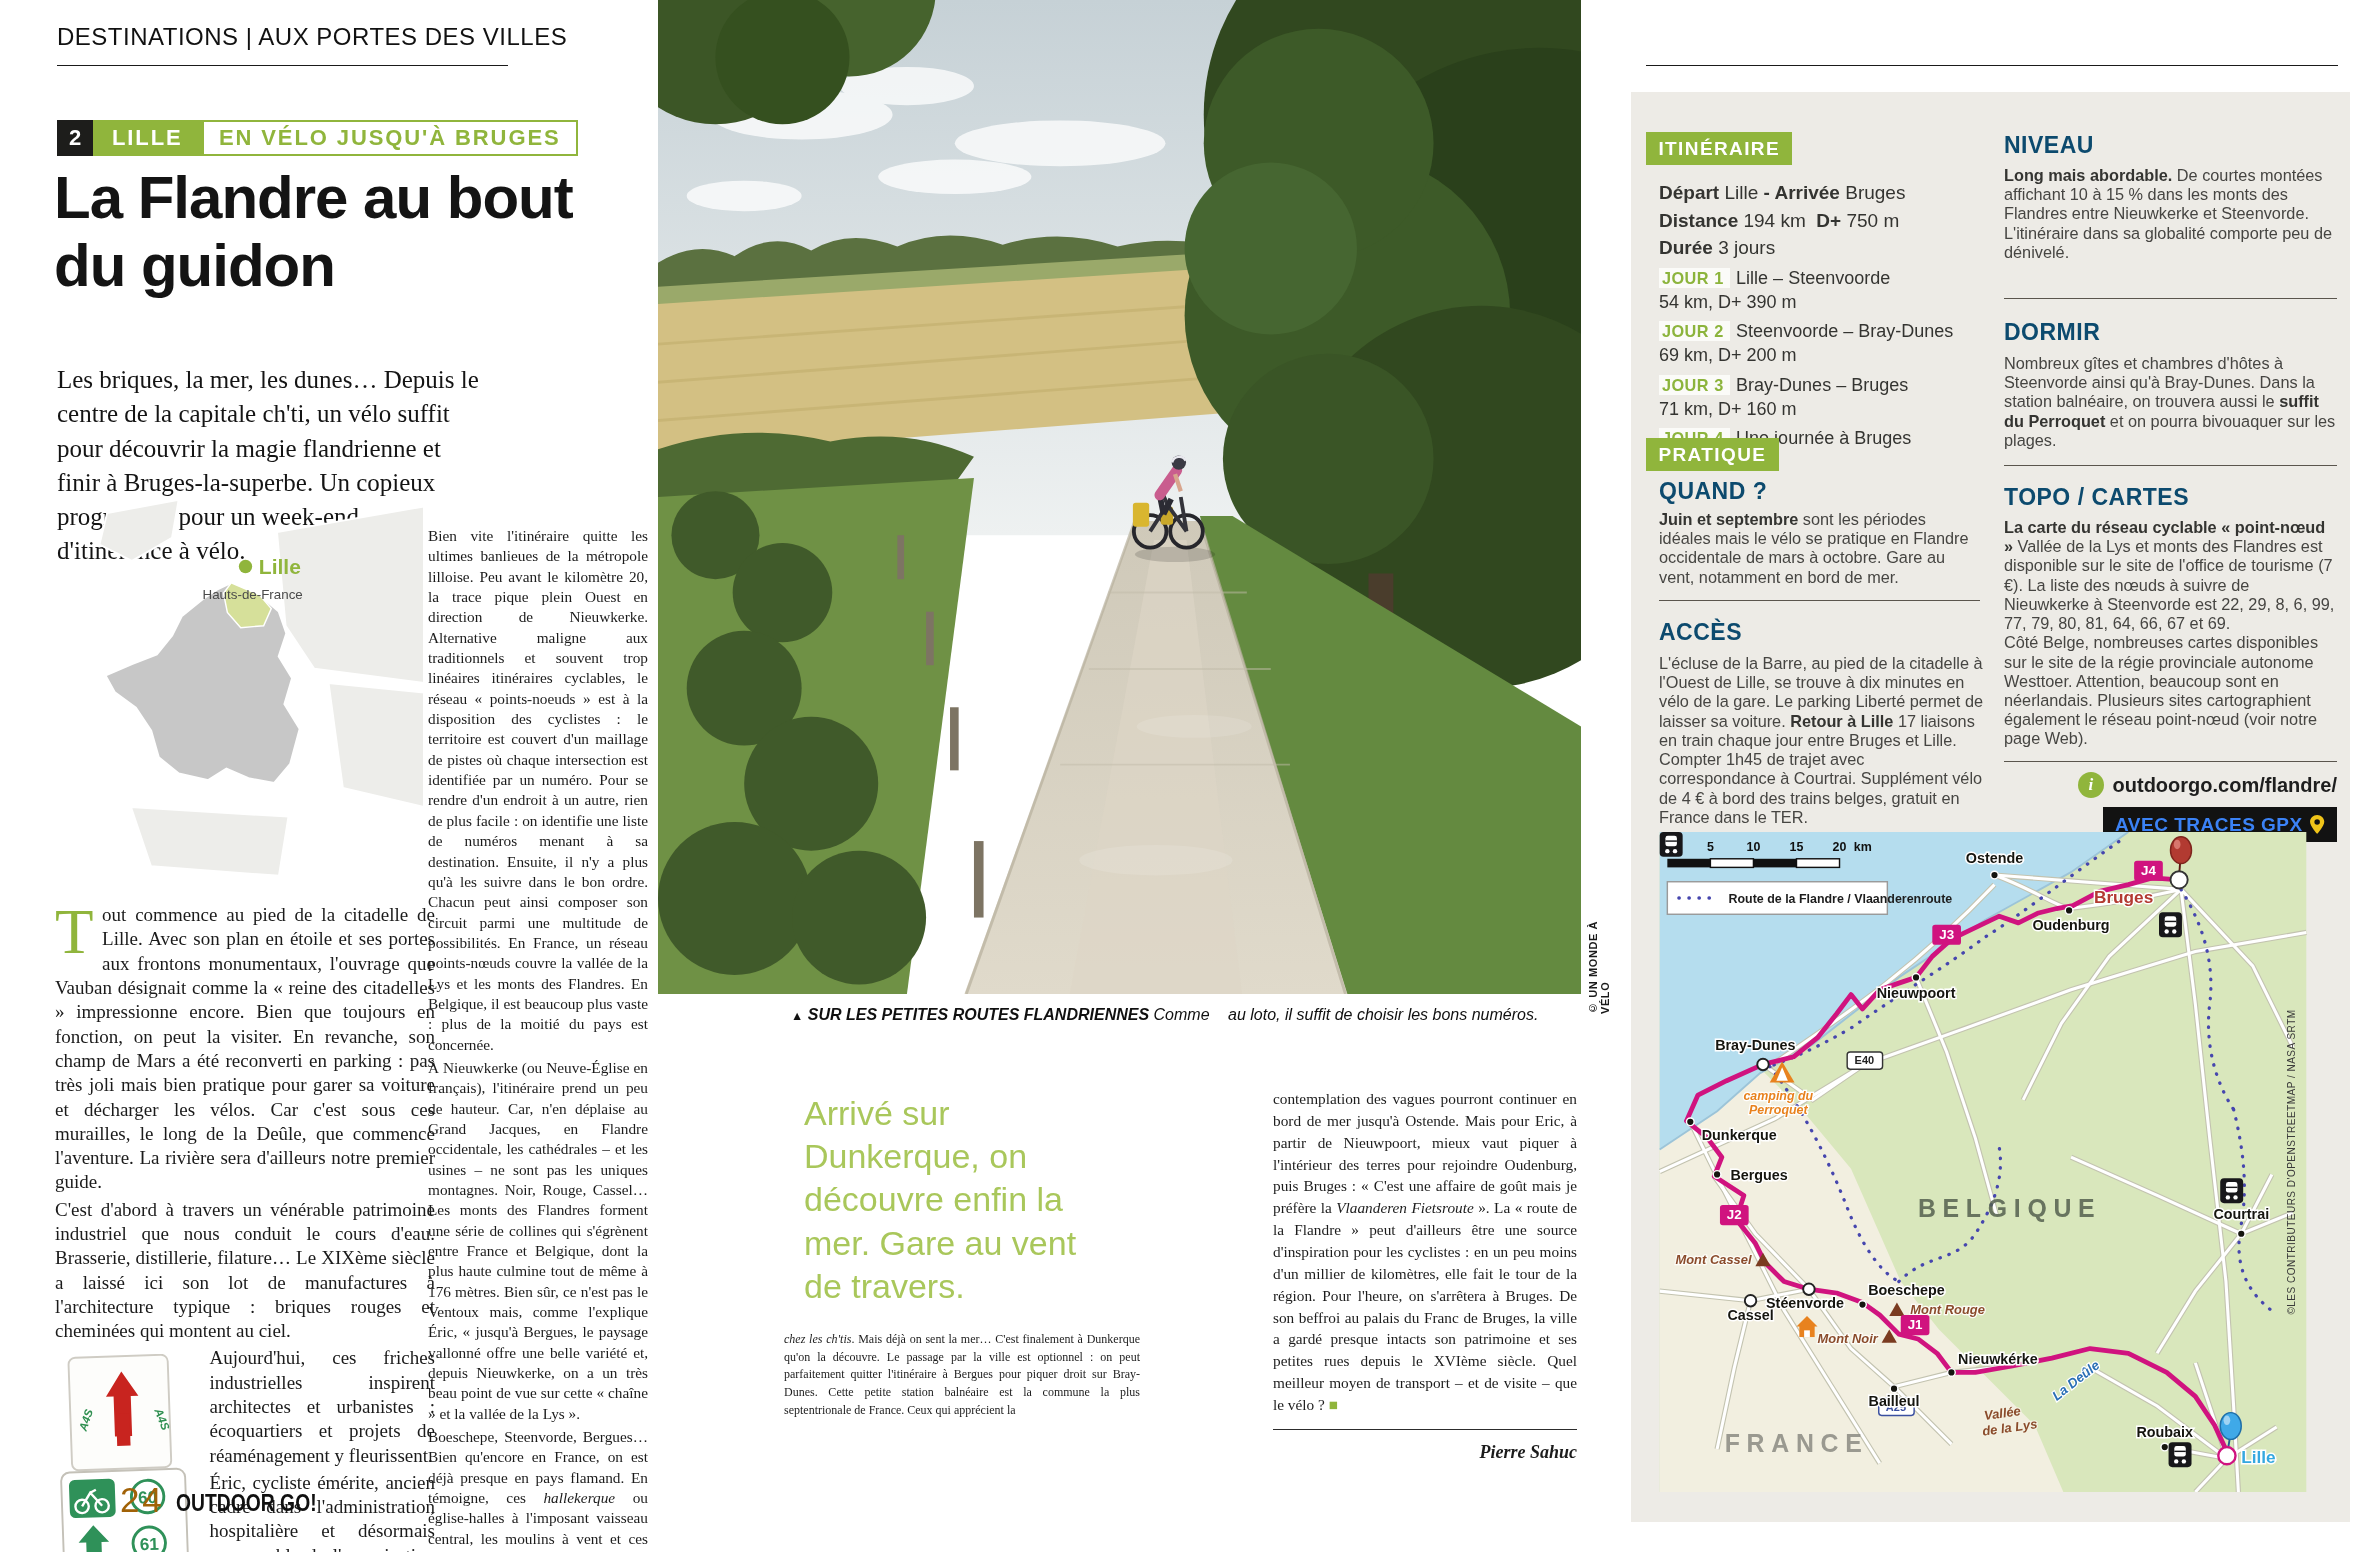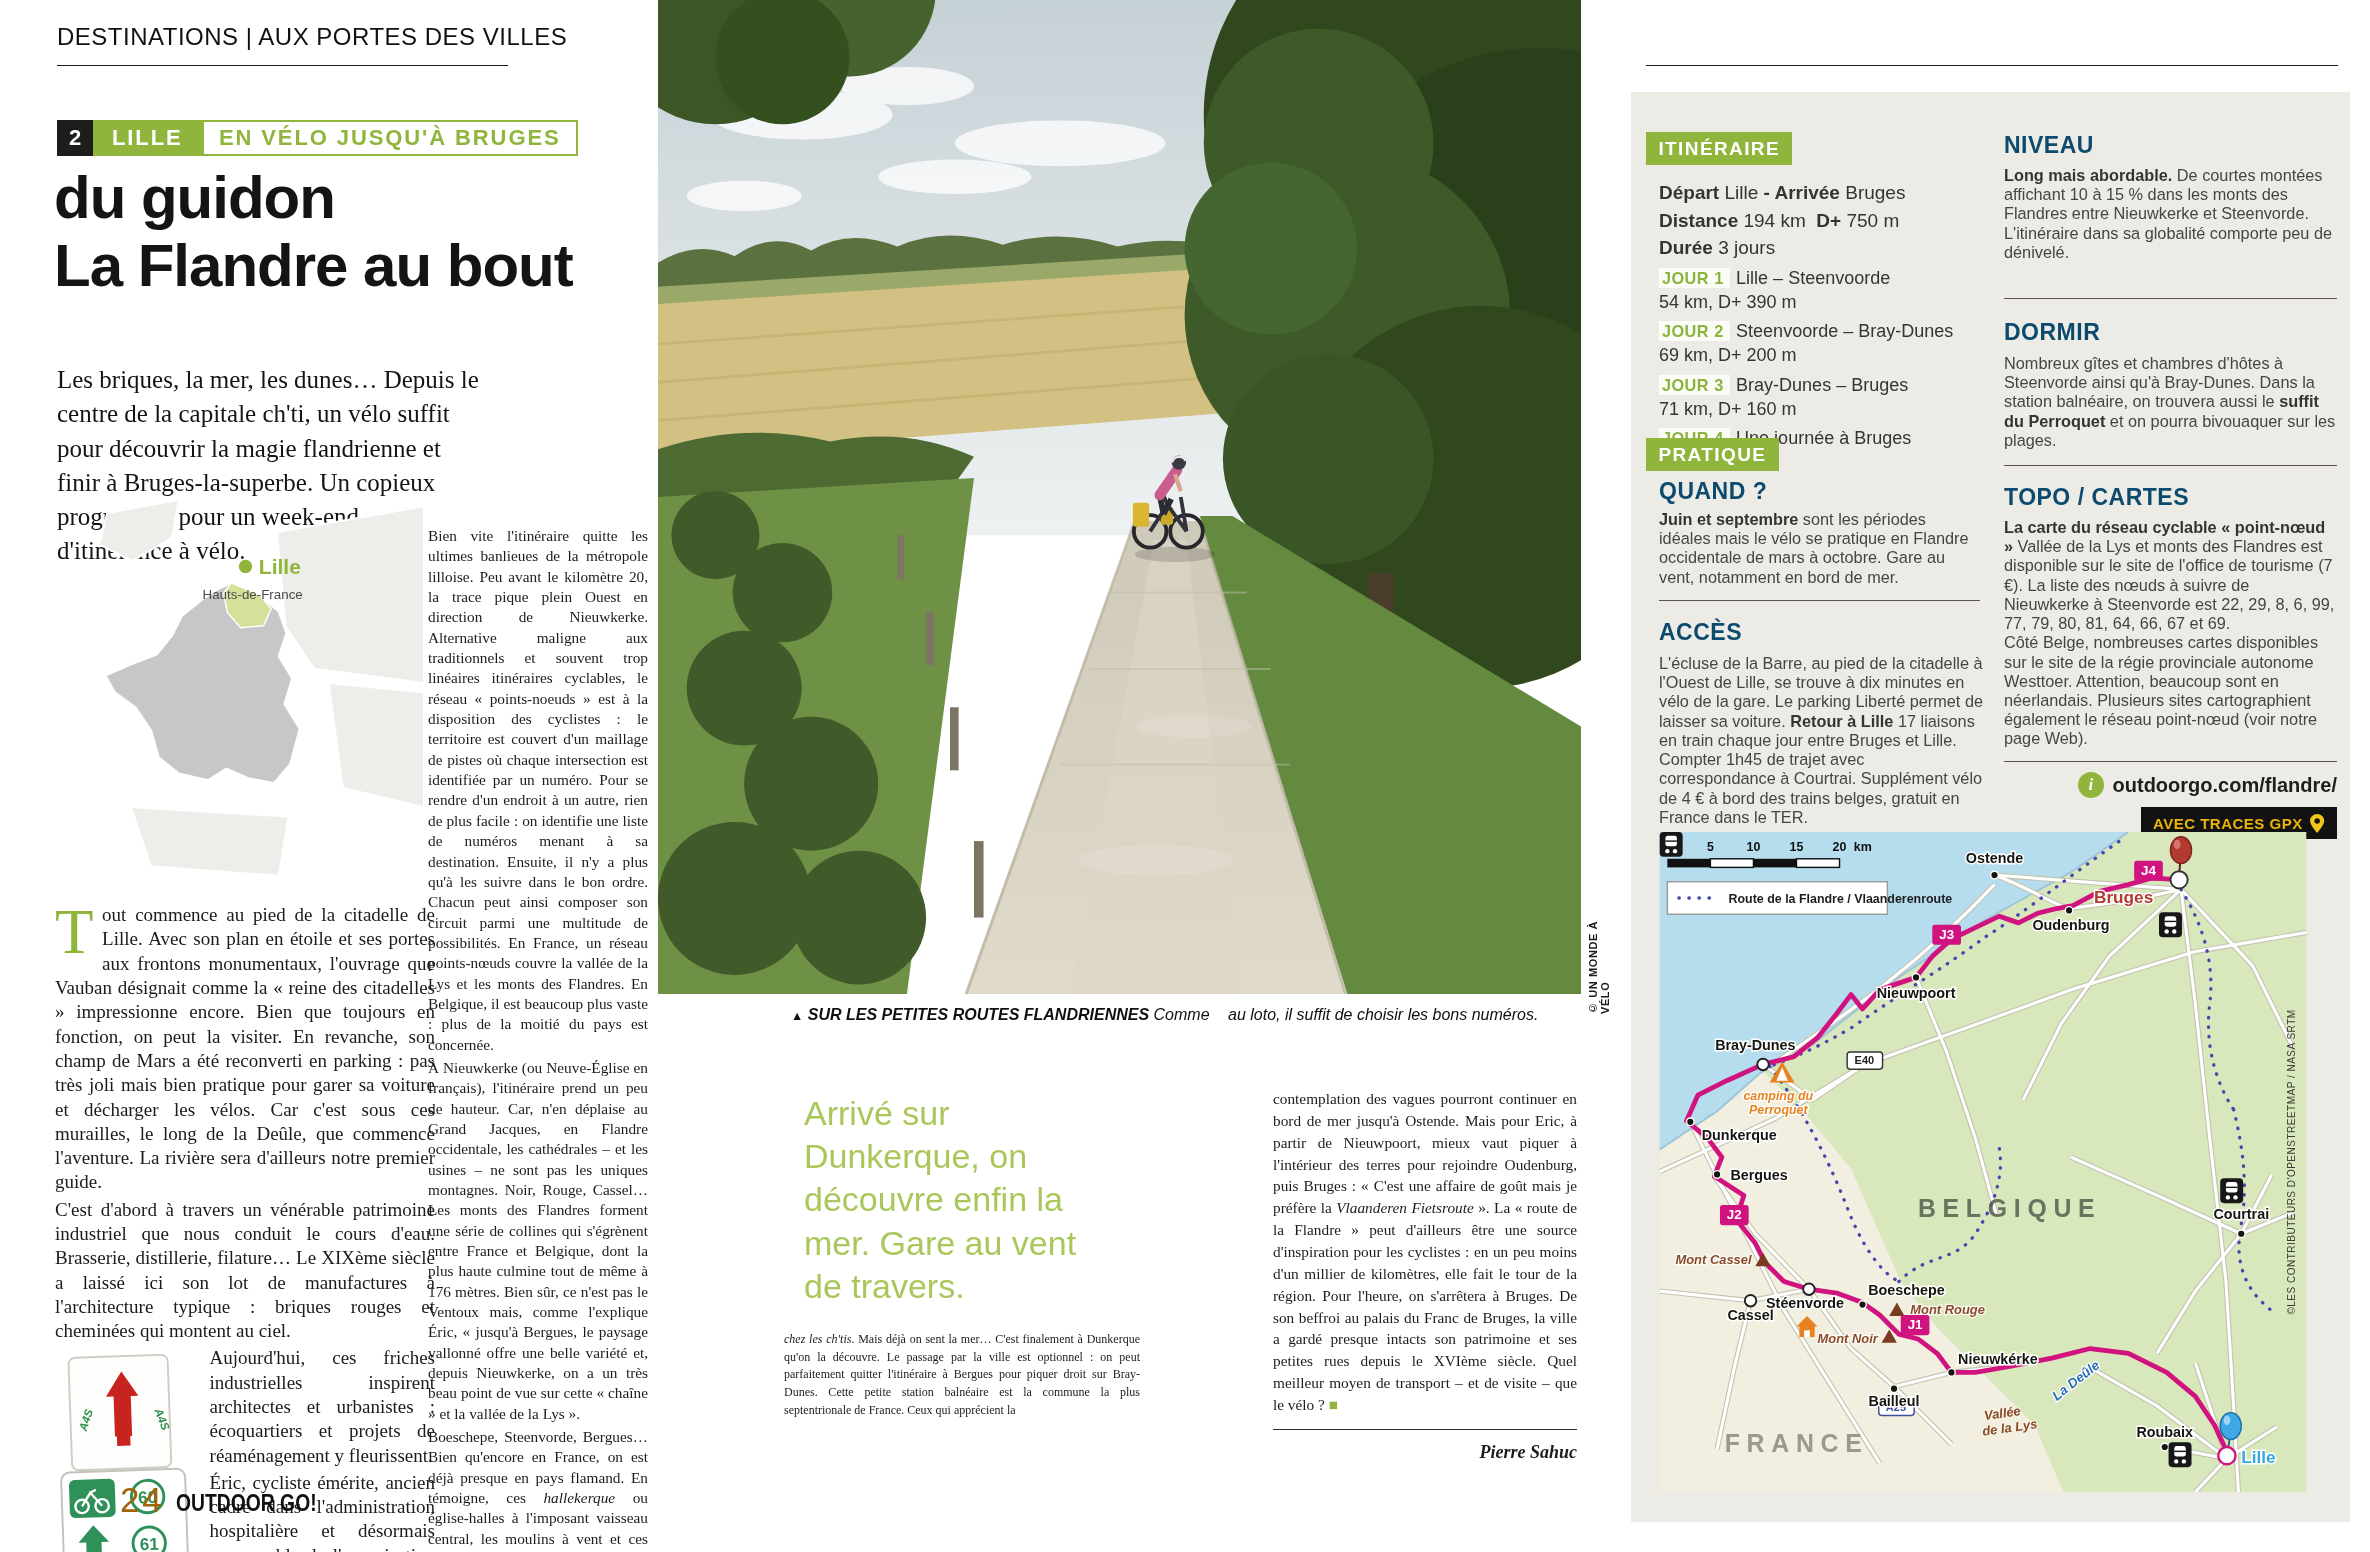--- a/index.html
+++ b/index.html
@@ -65,21 +65,21 @@
   .jour-row{margin-top:8.6px;}
   .jour-label{color:#8cb43c;font-weight:bold;font-size:16.3px;letter-spacing:0.5px;
               background:#fbfbf8;padding:1px 6.7px 1px 2.9px;margin-right:5.7px;}
   .jour-route{font-size:18px;color:#343431;text-align:right;}
   .jour-detail{font-size:18px;color:#343431;margin:2.9px 0 0 0;}
   .weblink-row{display:flex;justify-content:flex-end;align-items:center;gap:8.6px;}
   .weblink{font-size:20px;font-weight:bold;color:#1e1e1e;}
   .info-i{width:26px;height:26px;border-radius:50%;background:#90b53c;color:#fff;font-weight:bold;
           font-size:17px;display:inline-flex;align-items:center;justify-content:center;
           font-family:"Liberation Serif",serif;font-style:italic;flex:0 0 auto;}
-  .gpx{background:#121212;color:#eab308;font-weight:bold;font-size:15px;padding:6.7px 12.4px;
+  .gpx{background:#121212;color:#3b82f6;font-weight:bold;font-size:19px;padding:6.7px 12.4px;
        letter-spacing:0.5px;display:inline-flex;align-items:center;gap:7.6px;justify-content:space-between;}
 
   
   .m-city{font:bold 15px "Liberation Sans",sans-serif;fill:#15150f;paint-order:stroke;stroke:#ffffff;stroke-width:3px;}
   .m-city-red{font:bold 18px "Liberation Sans",sans-serif;fill:#b23a31;paint-order:stroke;stroke:#fff;stroke-width:3px;}
   .m-city-blue{font:bold 18px "Liberation Sans",sans-serif;fill:#35a8e0;paint-order:stroke;stroke:#fff;stroke-width:3px;}
   .m-country{font:600 26px "Liberation Sans",sans-serif;fill:#55614f;letter-spacing:7px;opacity:.85;}
   .m-country-f{fill:#8b8b83;}
   .m-mont{font:italic bold 13.5px "Liberation Sans",sans-serif;fill:#8a4b2b;paint-order:stroke;stroke:#fdfcf7;stroke-width:2.5px;}
   .m-orange{font:italic bold 13px "Liberation Sans",sans-serif;fill:#e8821e;paint-order:stroke;stroke:#fff;stroke-width:2.5px;}
@@ -109,22 +109,22 @@
 <div class="abs rule" style="left:57px;top:65px;width:451px;"></div>
 <div class="abs rule" style="left:1646px;top:65px;width:692px;"></div>
 
 <div class="abs kicker" style="left:57px;top:120px;">
   <div class="kicker-num">2</div>
   <div class="kicker-city">LILLE</div>
   <div class="kicker-tag">EN VÉLO JUSQU'À BRUGES</div>
 </div>
 
 <div class="abs title" style="left:54px;top:164px;width:631px;">
+  <div>La Flandre au bout</div>
   <div>du guidon</div>
-  <div>La Flandre au bout</div>
 </div>
 
 <div class="abs intro serif" style="left:57px;top:363px;width:423px;">Les briques, la mer, les dunes… Depuis le centre de la capitale ch'ti, un vélo suffit pour découvrir la magie flandrienne et finir à Bruges-la-superbe. Un copieux programme pour un week-end d'itinérance à vélo.</div>
 
 <svg class="abs" style="left:88px;top:492px;" width="336" height="403" viewBox="0 0 352 422">
   <g fill="#ededea" stroke="#ffffff" stroke-width="2">
     <path d="M20,22 L95,8 L88,48 L46,72 L12,55 Z"></path>
     <path d="M198,42 L352,15 L352,200 L237,185 L207,140 Z"></path>
     <path d="M252,200 L352,210 L352,330 L267,310 Z"></path>
     <path d="M45,330 L210,340 L200,402 L66,392 Z"></path>

